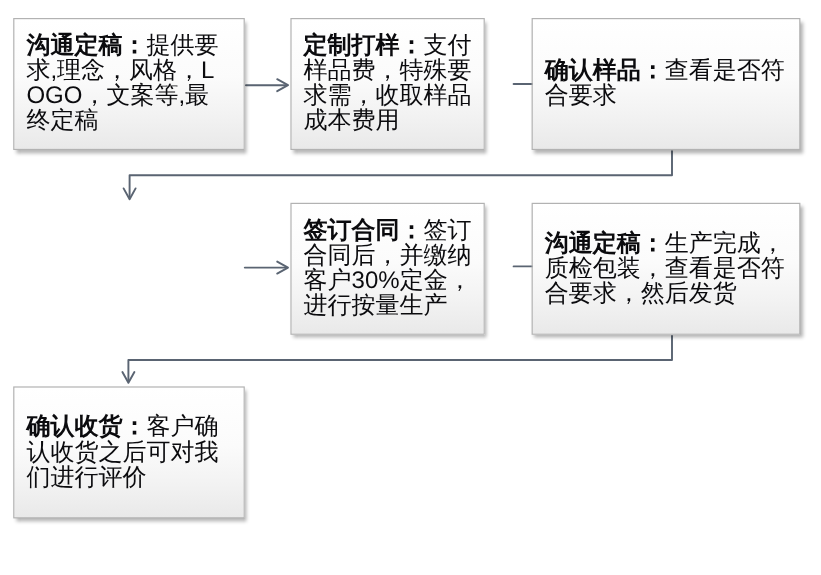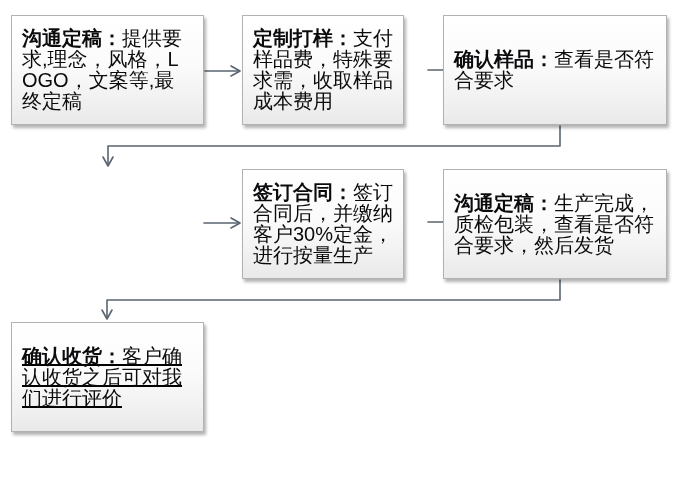--- a/index.html
+++ b/index.html
@@ -37,21 +37,21 @@
     word-break: break-all;
   }
   .flow-text strong {
     font-weight: 700;
   }
   .col-1 { left: 11px;  width: 193px; }
   .col-2 { left: 242px; width: 162px; }
   .col-3 { left: 443px; width: 224px; }
   .row-1 { top: 15px; }
   .row-2 { top: 169px; }
-  .row-3 { top: 322px; text-decoration: underline; }
+  .row-3 { top: 322px; }
   svg.connectors {
     position: absolute;
     left: 0; top: 0;
     pointer-events: none;
   }
 </style>
 </head>
 <body>
 
 <div class="canvas">

